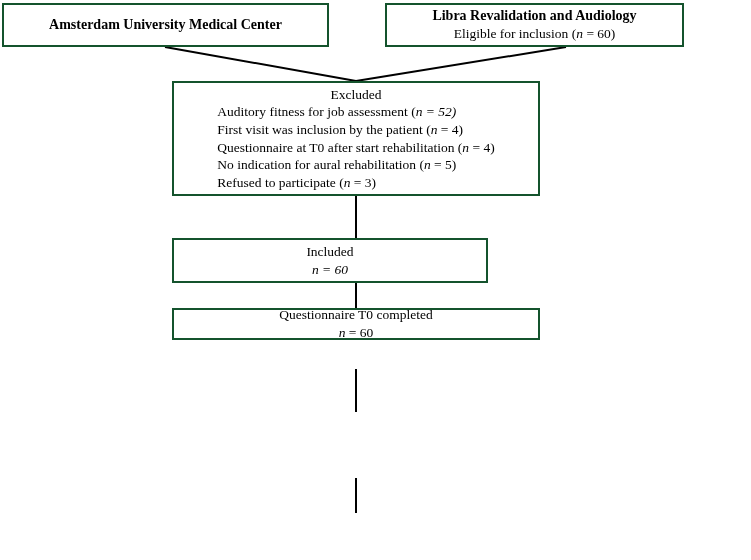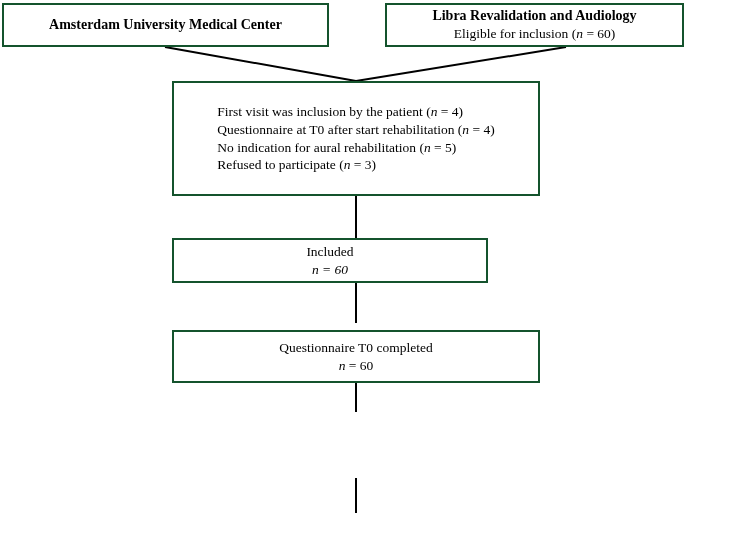--- a/index.html
+++ b/index.html
@@ -63,21 +63,21 @@
   }
   .ital {
     font-style: italic;
   }
 
   
   #node-amc        { left: 2px;   top: 3px;   width: 327px; height: 44px; }
   #node-libra      { left: 385px; top: 3px;   width: 299px; height: 44px; }
   #node-excluded   { left: 172px; top: 81px;  width: 368px; height: 115px; }
   #node-included   { left: 172px; top: 238px; width: 316px; height: 45px; }
-  #node-q-t0       { left: 172px; top: 330px; width: 368px; height: 53px; }
+  #node-q-t0       { left: 172px; top: 308px; width: 368px; height: 32px; }
   #node-loss       { left: 172px; top: 412px; width: 368px; height: 66px; }
   #node-q-t1       { left: 172px; top: 513px; width: 368px; height: 45px; }
 
   #node-excluded .inner,
   #node-loss .inner {
     display: block;
   }
   #node-excluded .title,
   #node-loss .title {
     text-align: center;
@@ -105,21 +105,23 @@
     <div class="title">Amsterdam University Medical Center</div>
   </div>
 
   <div class="node bold-title" id="node-libra">
     <div class="title">Libra Revalidation and Audiology</div>
     <div class="sub"><span>Eligible for inclusion (</span><i class="n">n</i><span> = 60)</span></div>
   </div>
 
   <div class="node" id="node-excluded">
     <div class="inner">
+      <div class="title">Excluded</div>
       <div class="lines">
+        <div class="row"><span>Auditory fitness for job assessment (</span><i class="n">n</i><span class="ital"> = 52)</span></div>
         <div class="row"><span>First visit was inclusion by the patient (</span><i class="n">n</i><span> = 4)</span></div>
         <div class="row"><span>Questionnaire at T0 after start rehabilitation (</span><i class="n">n</i><span> = 4)</span></div>
         <div class="row"><span>No indication for aural rehabilitation (</span><i class="n">n</i><span> = 5)</span></div>
         <div class="row"><span>Refused to participate (</span><i class="n">n</i><span> = 3)</span></div>
       </div>
     </div>
   </div>
 
   <div class="node" id="node-included">
     <div class="title">Included</div>

